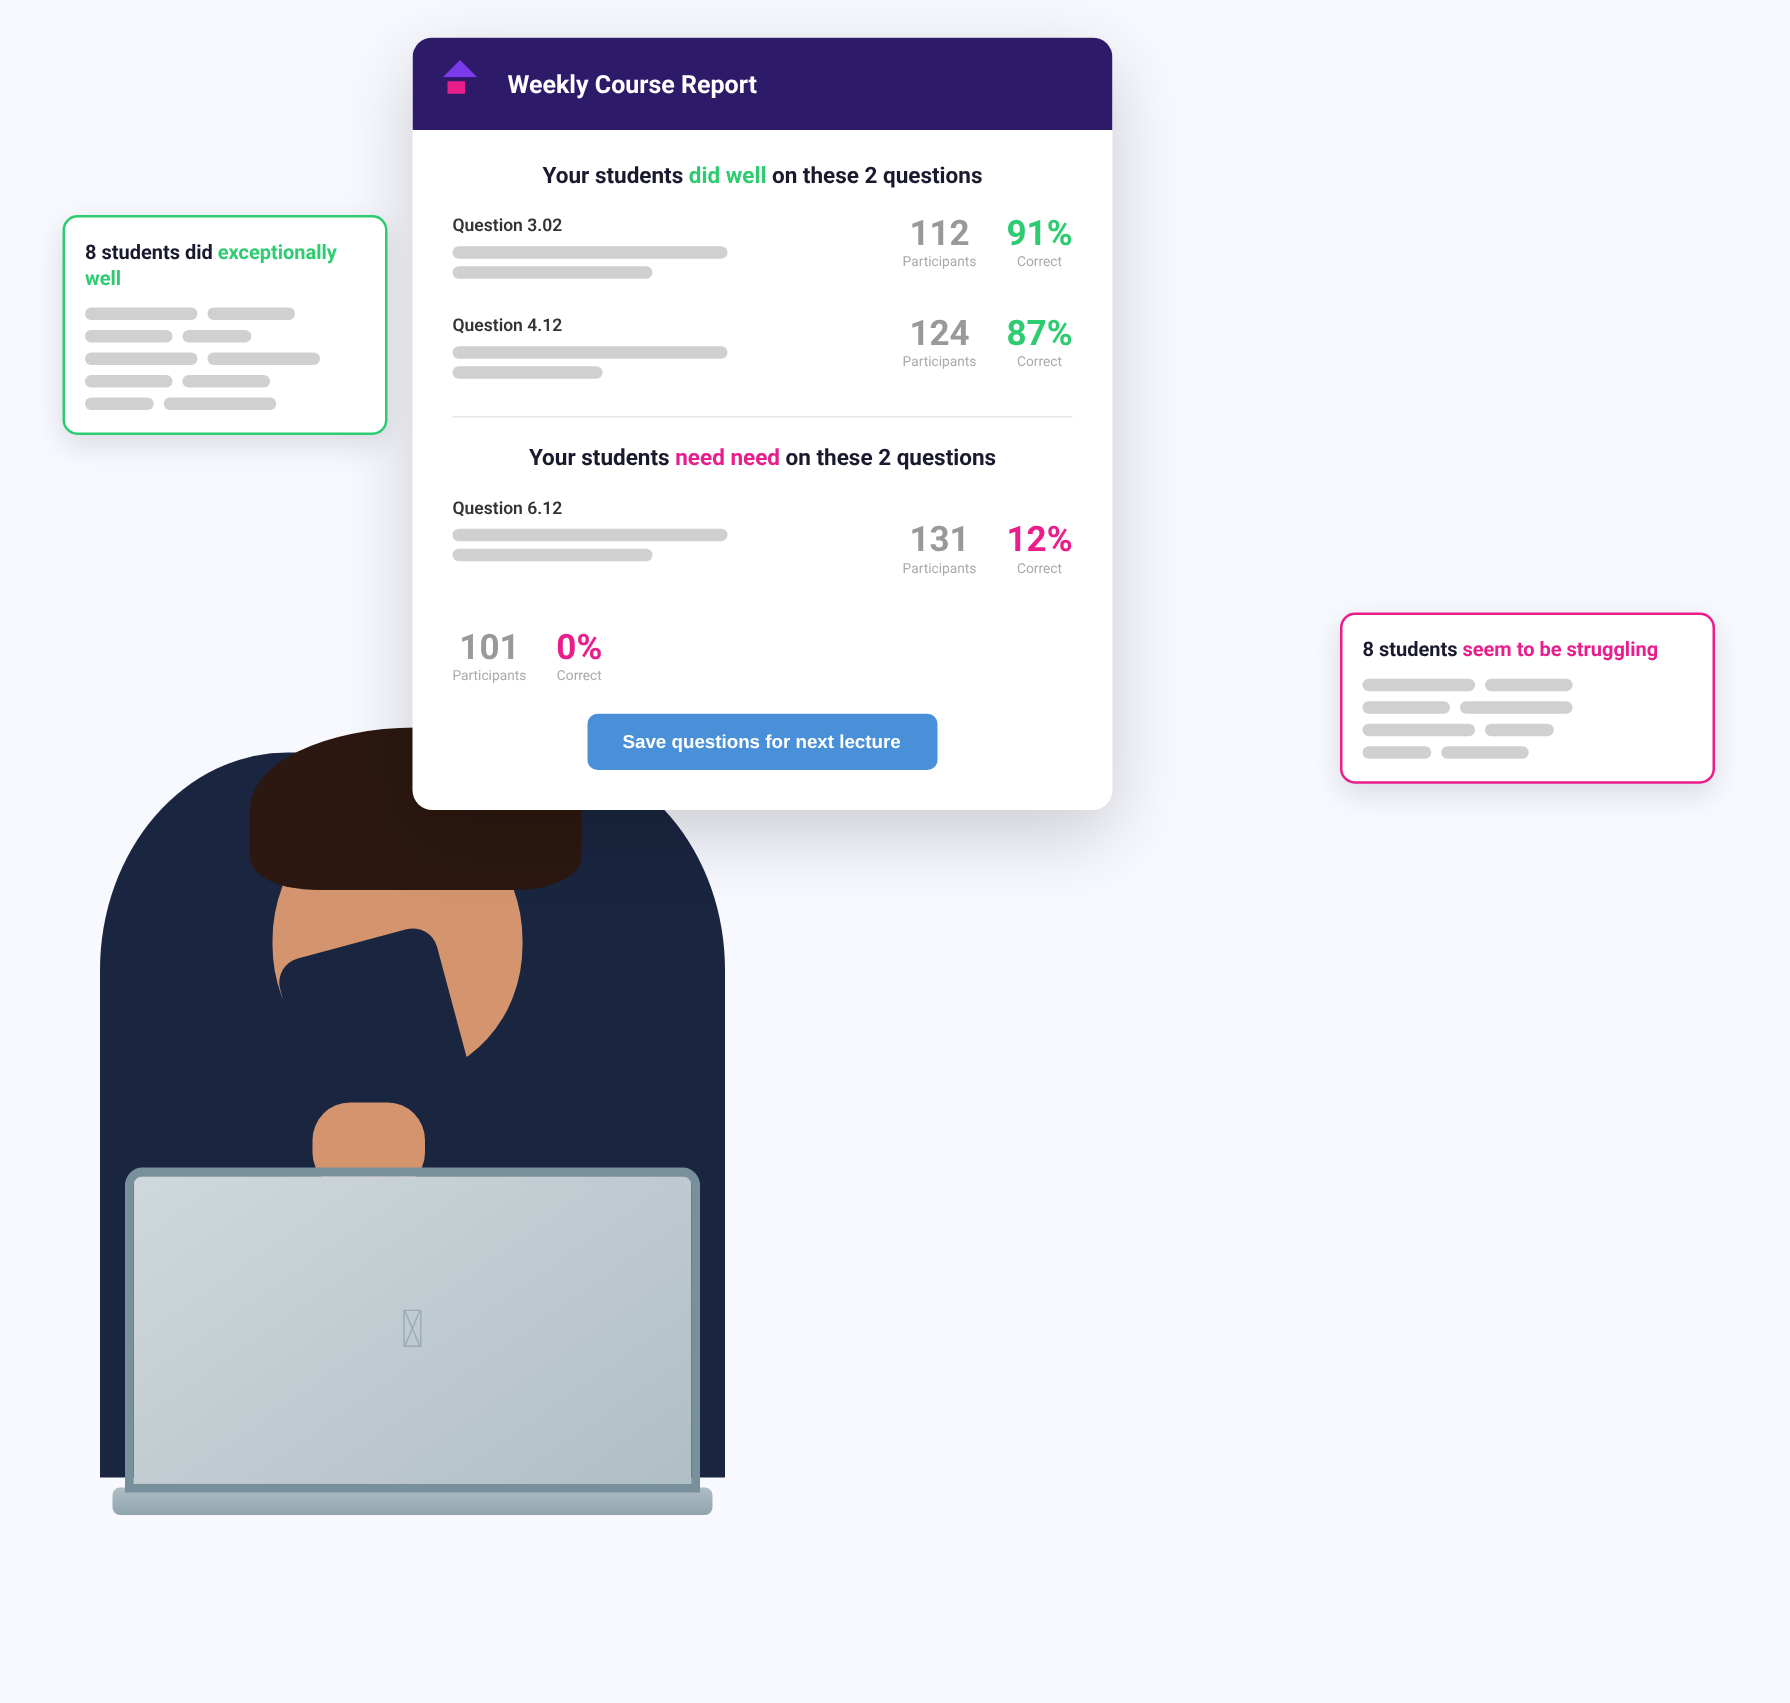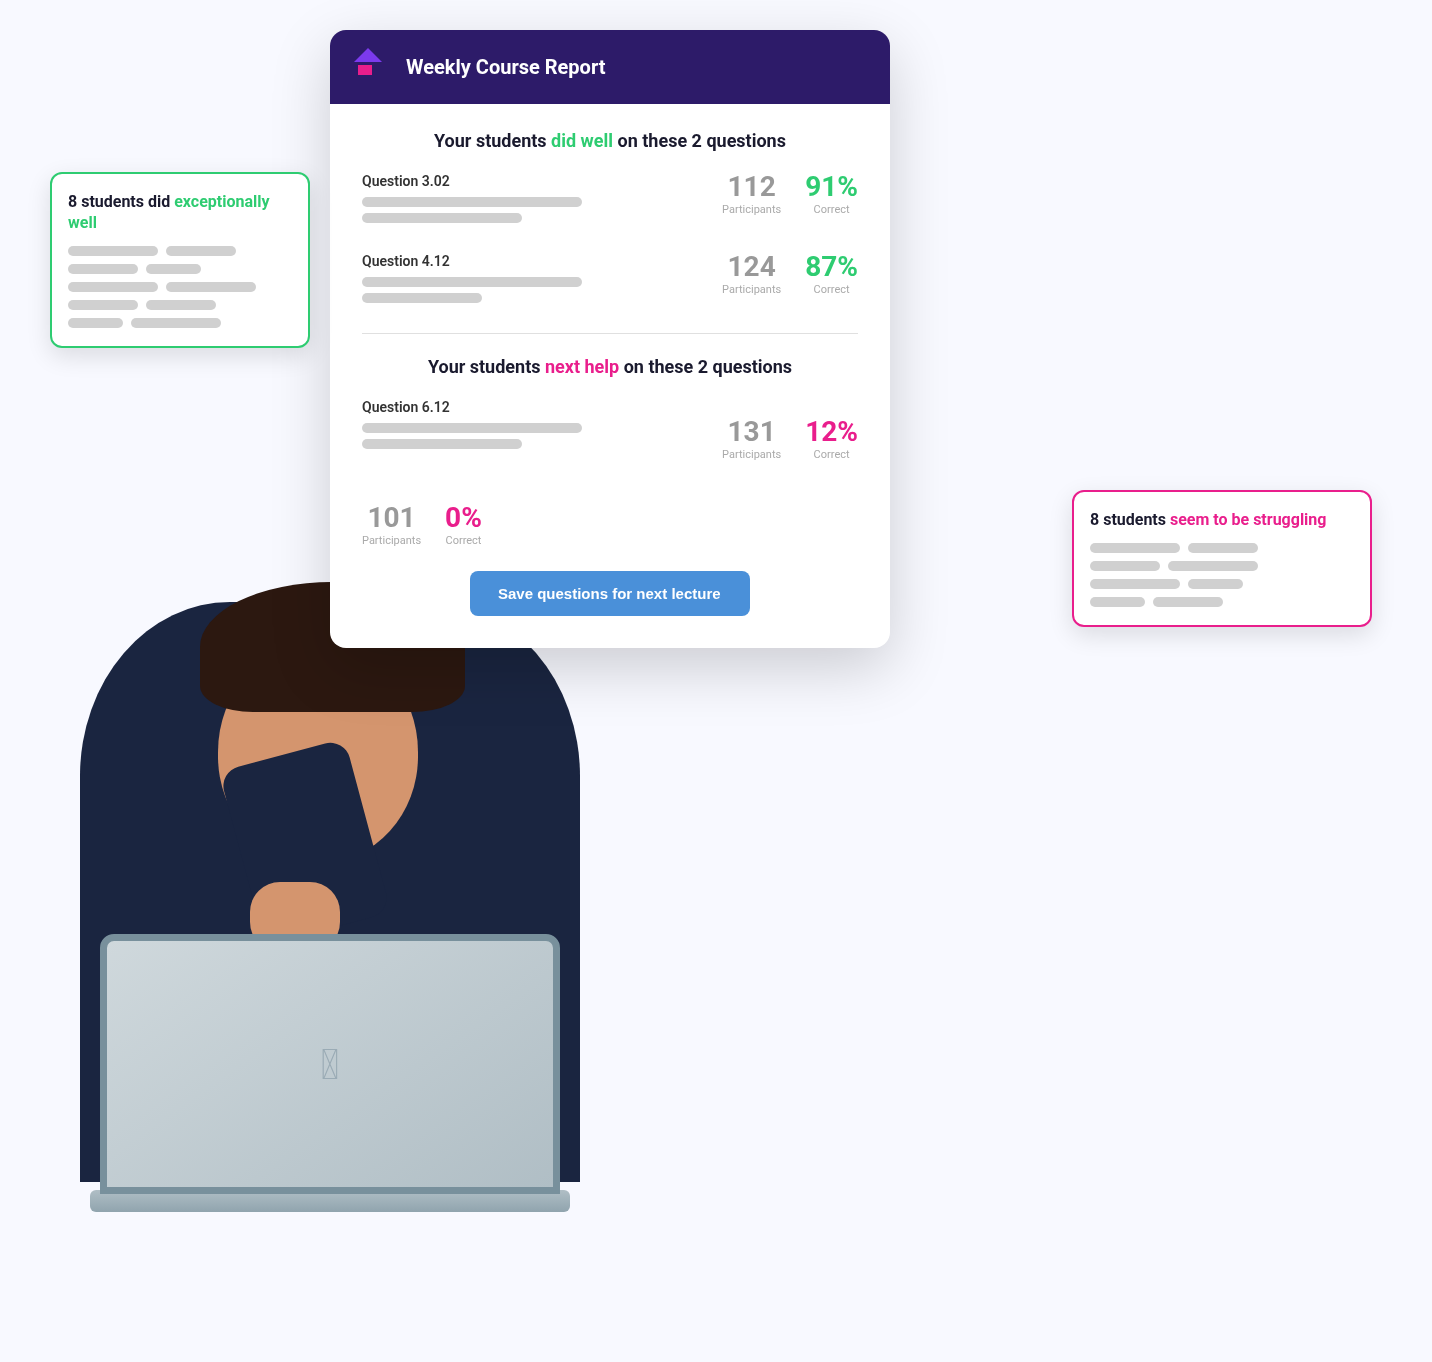--- a/index.html
+++ b/index.html
@@ -323,21 +323,21 @@
         <div class="stat-block">
           <div class="stat-number green">87%</div>
           <div class="stat-label">Correct</div>
         </div>
       </div>
     </div>
 
     <div class="divider"></div>
 
     <div class="section-heading">
-      <span>Your students </span><span class="highlight-pink">next help</span><span> on these 2 questions</span>
+      <span>Your students </span><span class="highlight-pink">need need</span><span> on these 2 questions</span>
     </div>
 
     <div class="question-row">
       <div class="question-info">
         <div class="question-label">Question 6.12</div>
         <div class="bar-line bar-long"></div>
         <div class="bar-line bar-medium"></div>
       </div>
       <div class="question-stats">
         <div class="stat-block">

